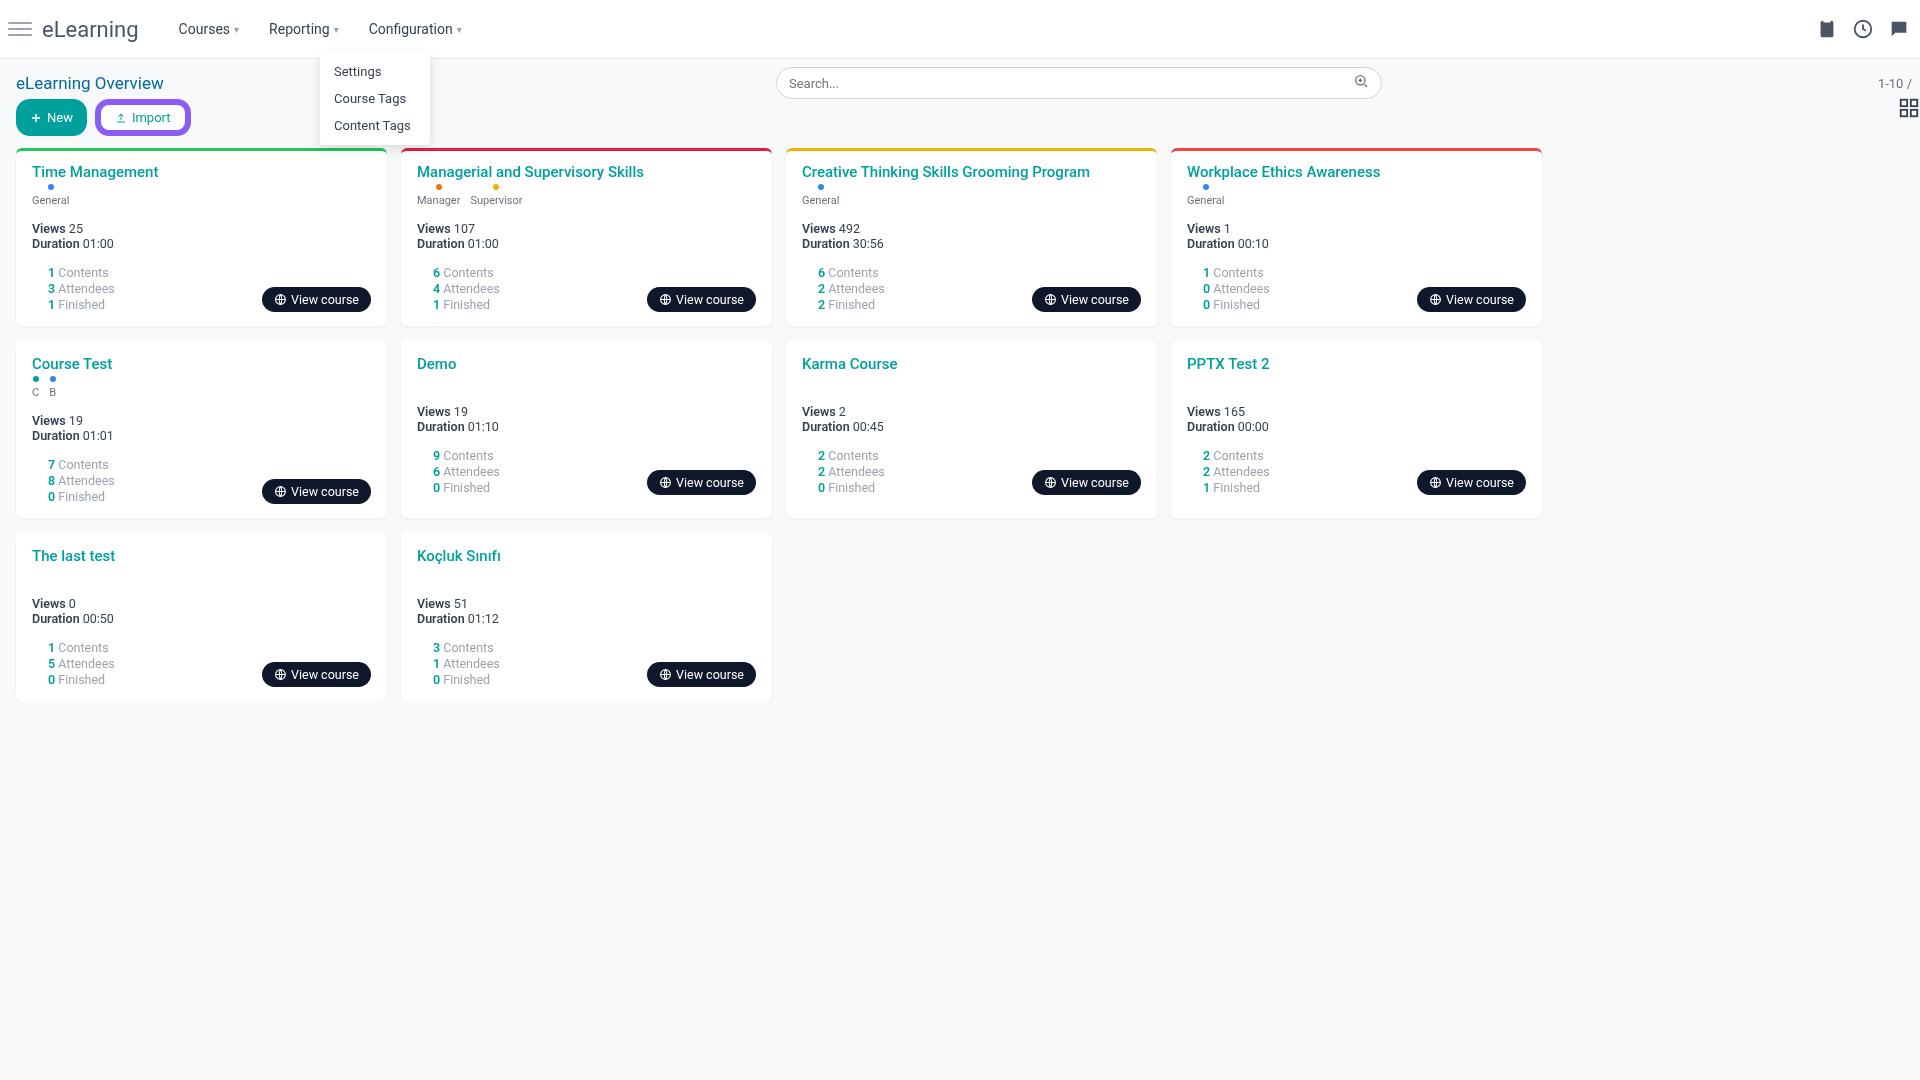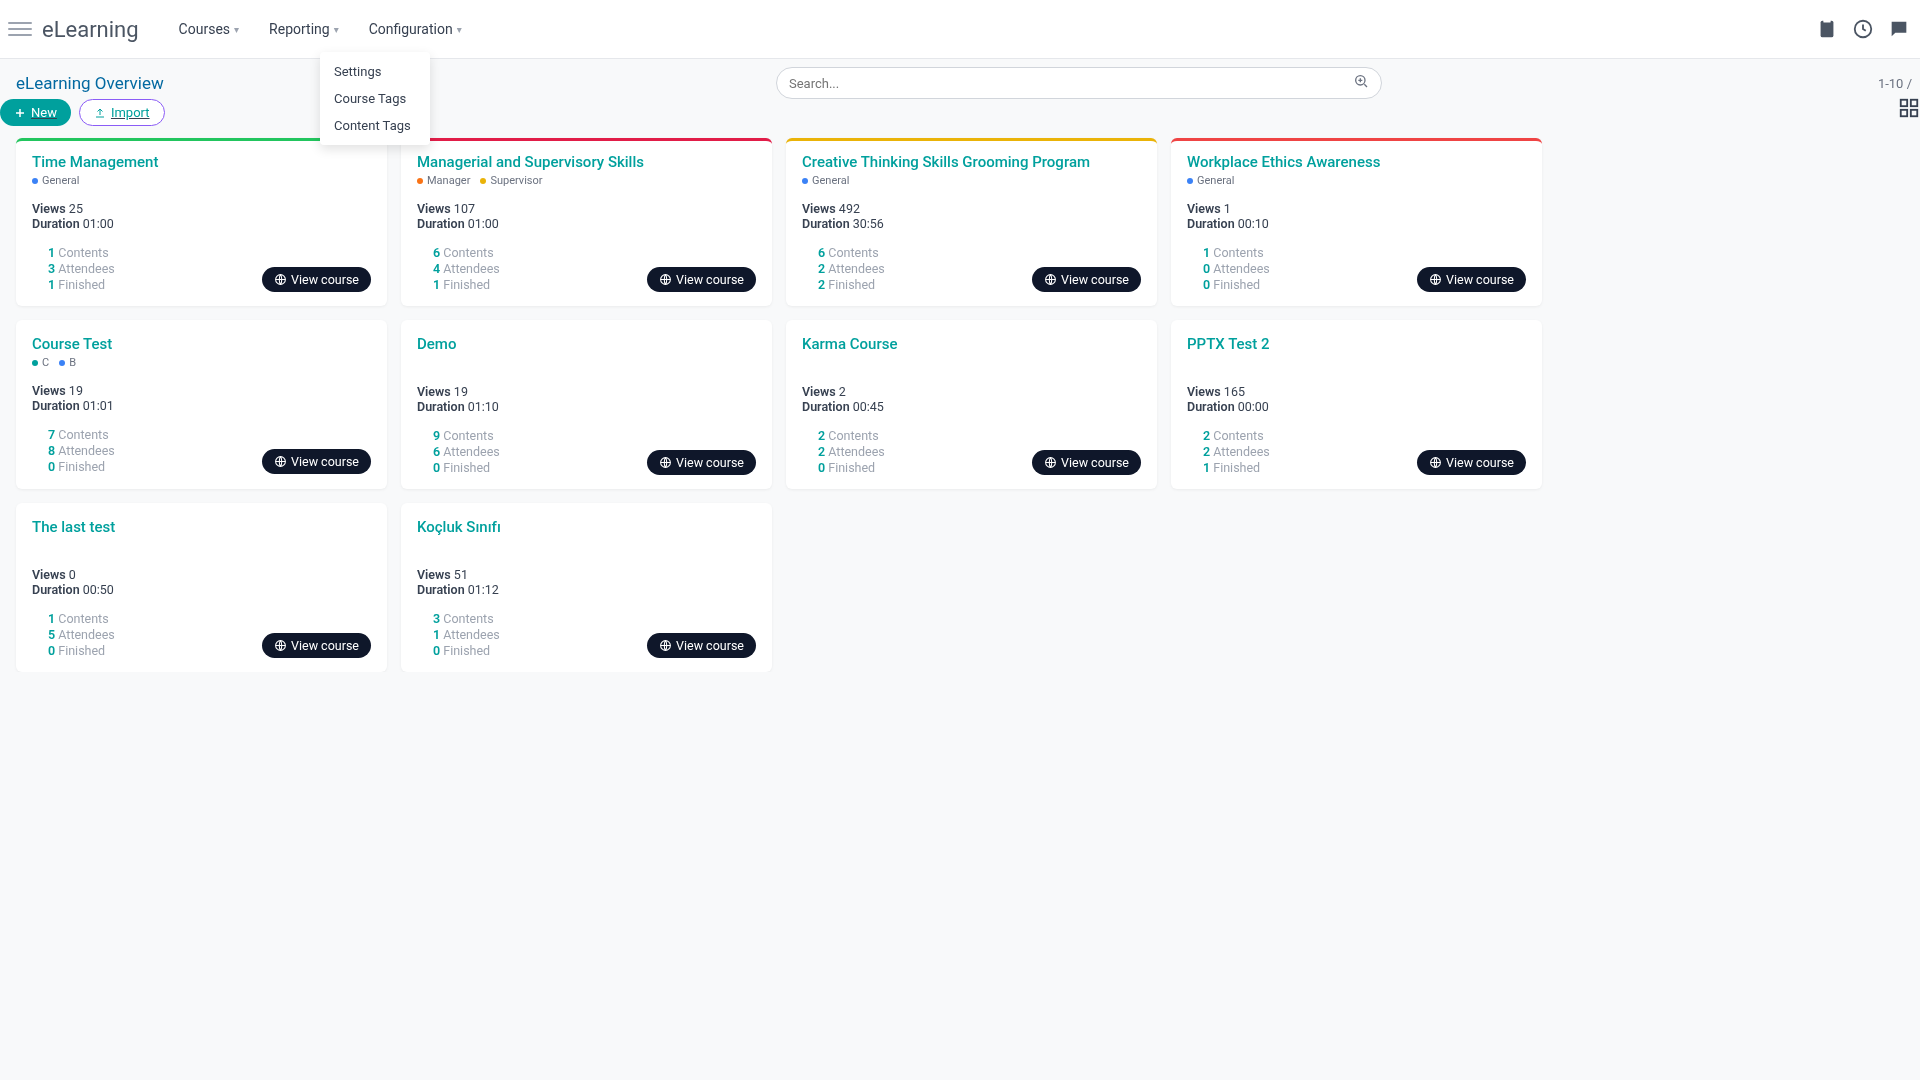--- a/index.html
+++ b/index.html
@@ -22,36 +22,36 @@
 
 
 .header-row { display: flex; align-items: center; padding: 14px 16px 6px; position: relative; }
 .page-title { font-size: 17px; color: #0369a1; font-weight: 400; }
 .search-box { position: absolute; left: 776px; width: 606px; height: 32px; border: 1px solid #d1d5db; border-radius: 16px; display: flex; align-items: center; padding: 0 12px; background: #fff; }
 .search-box input { flex: 1; border: none; outline: none; font-size: 13px; color: #6b7280; background: transparent; }
 .search-zoom { color: #6b7280; cursor: pointer; font-size: 16px; }
 .pager { position: absolute; right: 8px; font-size: 13px; color: #6b7280; }
 
 
-.buttons-row { display: flex; gap: 8px; padding: 0 0 12px; position: relative; text-decoration: underline; }
+.buttons-row { display: flex; gap: 8px; padding: 0 16px 12px; position: relative; }
 .btn-new { background: #00a09d; color: #fff; border: none; border-radius: 14px; padding: 5px 14px; font-size: 13px; display: flex; align-items: center; gap: 5px; cursor: pointer; }
-.btn-import { background: #fff; color: #00a09d; border: 1px solid #8b5cf6; border-radius: 14px; padding: 5px 14px; font-size: 13px; display: flex; align-items: center; gap: 5px; cursor: pointer; }
+.btn-import { background: #fff; color: #00a09d; border: 6px solid #8b5cf6; border-radius: 14px; padding: 5px 14px; font-size: 13px; display: flex; align-items: center; gap: 5px; cursor: pointer; }
 .view-toggle { position: absolute; right: 0; top: -2px; }
 .grid-icon { width: 22px; height: 22px; cursor: pointer; }
 
 
 .grid { display: grid; grid-template-columns: repeat(4, 371px); gap: 14px; padding: 0 16px; }
 .card { background: #fff; border-radius: 6px; padding: 12px 16px 14px; border-top: 3px solid transparent; box-shadow: 0 1px 3px rgba(0,0,0,.06); position: relative; display: flex; flex-direction: column; }
 .card.c-green { border-top-color: #22c55e; }
 .card.c-pink { border-top-color: #e11d48; }
 .card.c-yellow { border-top-color: #eab308; }
 .card.c-red { border-top-color: #ef4444; }
 .card-title { font-size: 15px; color: #00a09d; font-weight: 500; margin-bottom: 3px; }
 .tags { display: flex; gap: 10px; margin-bottom: 14px; }
-.tag { display: flex; align-items: center; gap: 4px; font-size: 11px; color: #6b7280; }
+.tag { display: flex; align-items: center; gap: 4px; font-size: 11px; color: #6b7280; flex-direction: column; }
 .dot { width: 6px; height: 6px; border-radius: 50%; display: inline-block; }
 .dot-blue { background: #3b82f6; }
 .dot-orange { background: #f97316; }
 .dot-yellow { background: #eab308; }
 .dot-teal { background: #00a09d; }
 .stats { margin-bottom: 14px; }
 .stat-line { font-size: 12.5px; color: #374151; }
 .stat-line b { font-weight: 600; }
 .foot { display: flex; justify-content: space-between; align-items: end; }
 .foot-stats { display: flex; flex-direction: column; gap: 1px; }

